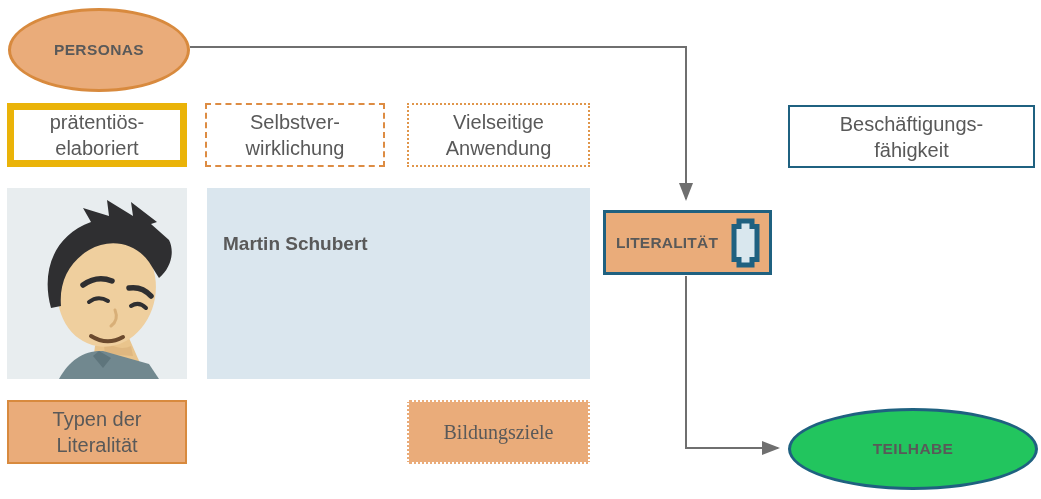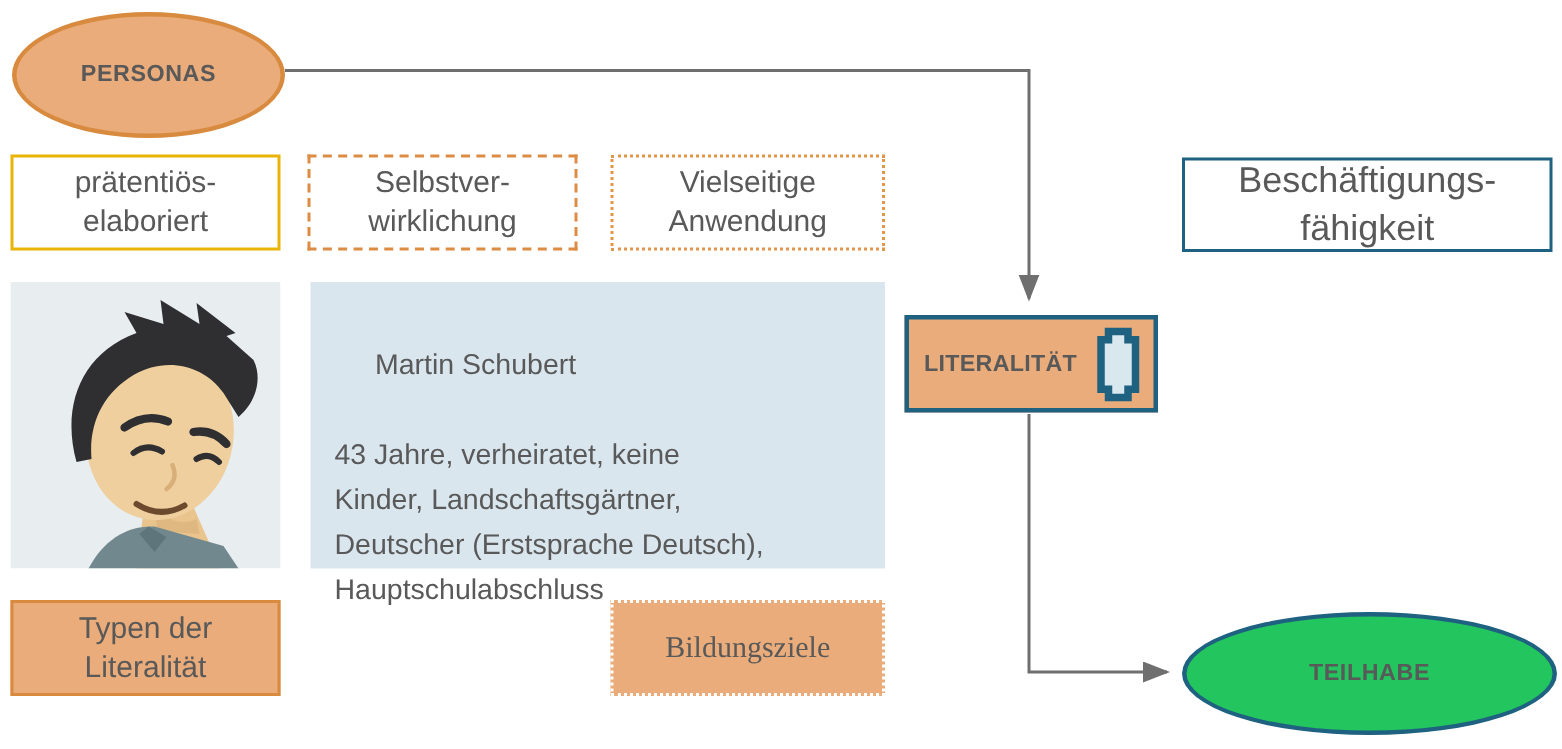--- a/index.html
+++ b/index.html
@@ -9,35 +9,35 @@
   }
   .node{
     position:absolute;display:flex;align-items:center;justify-content:center;
     text-align:center;box-sizing:border-box;white-space:pre-line;
     color:#595959;
   }
   .ellipse{border-radius:50%;font-weight:bold;font-size:15.5px;letter-spacing:.4px;}
   #personas{left:8px;top:8px;width:182px;height:84px;background:#EAAC7A;border:3px solid #D88A3E;}
   #teilhabe{left:788px;top:408px;width:250px;height:82px;background:#22c55e;border:3px solid #1F6180;}
   .label-box{font-size:20px;line-height:1.3;background:#ffffff;}
-  #trait-0{left:7px;top:103px;width:180px;height:64px;border:2px solid #eab308;}
+  #trait-0{left:7px;top:103px;width:180px;height:64px;border:7px solid #eab308;}
   #trait-1{left:205px;top:103px;width:180px;height:64px;border:2px dashed #DD8C43;align-items:center;}
   #trait-2{left:407px;top:103px;width:183px;height:64px;border:2px dotted #E0964B;}
-  #besch{left:788px;top:105px;width:247px;height:63px;border:2px solid #1F6180;background:#fff;font-size:24px;line-height:1.3;}
+  #besch{left:788px;top:105px;width:247px;height:63px;border:2px solid #1F6180;background:#fff;font-size:20px;line-height:1.3;}
   .cat-box{font-size:20px;line-height:1.3;background:#EAAC7A;}
   #cat-0{left:7px;top:400px;width:180px;height:64px;border:2px solid #D88A3E;}
   #cat-1{left:205px;top:400px;width:180px;height:64px;border:2px dashed #ffffff;}
   #cat-2{left:407px;top:400px;width:183px;height:64px;border:2px dotted #ffffff;font-family:Liberation Serif, serif;}
   #avatar{position:absolute;left:7px;top:188px;width:180px;height:191px;}
   #persona-card{
     position:absolute;left:207px;top:188px;width:383px;height:191px;
     background:#DAE6EE;box-sizing:border-box;padding:11px 16px;
     font-size:19px;line-height:1.58;text-align:left;white-space:pre-line;
   }
-  #persona-card .name{font-weight:normal;margin-left:27px;}
+  #persona-card .name{font-weight:bold;}
   #literalitaet{
     position:absolute;left:603px;top:210px;width:169px;height:65px;
     background:#EAAC7A;border:3px solid #1F6180;box-sizing:border-box;
     display:flex;align-items:center;justify-content:space-between;
     padding:0 7px 0 10px;
   }
   #literalitaet .lit-label{font-weight:bold;font-size:15.5px;letter-spacing:.2px;color:#595959;}
   #connectors{position:absolute;left:0;top:0;pointer-events:none;}
 </style>
 </head>
@@ -102,24 +102,20 @@
       <path d="M124,118 Q132,113 139,120" stroke="#2F2F31" stroke-width="4" fill="none" stroke-linecap="round"></path>
 
       <path d="M108,122 Q112,132 104,138" stroke="#D8AF78" stroke-width="3" fill="none" stroke-linecap="round"></path>
 
       <path d="M84,148 Q100,158 116,149" stroke="#6B4A2E" stroke-width="4" fill="none" stroke-linecap="round"></path>
     </svg>
   </div>
 
   <div id="persona-card">
     <span class="name">Martin Schubert</span><br>
-    <span>43 Jahre, verheiratet, keine
-Kinder, Landschaftsgärtner,
-Deutscher (Erstsprache Deutsch),
-Hauptschulabschluss</span>
   </div>
 
   <div id="literalitaet">
     <span class="lit-label">LITERALITÄT</span>
     <svg width="33" height="50" viewBox="0 0 33 50">
       <path d="M10,3 H23 V8.5 H28 V41.5 H23 V47 H10 V41.5 H5 V8.5 H10 Z" fill="#D9E7EE" stroke="#1F6180" stroke-width="5" stroke-linejoin="miter"></path>
     </svg>
   </div>
 
   <div class="node cat-box" id="cat-0">

